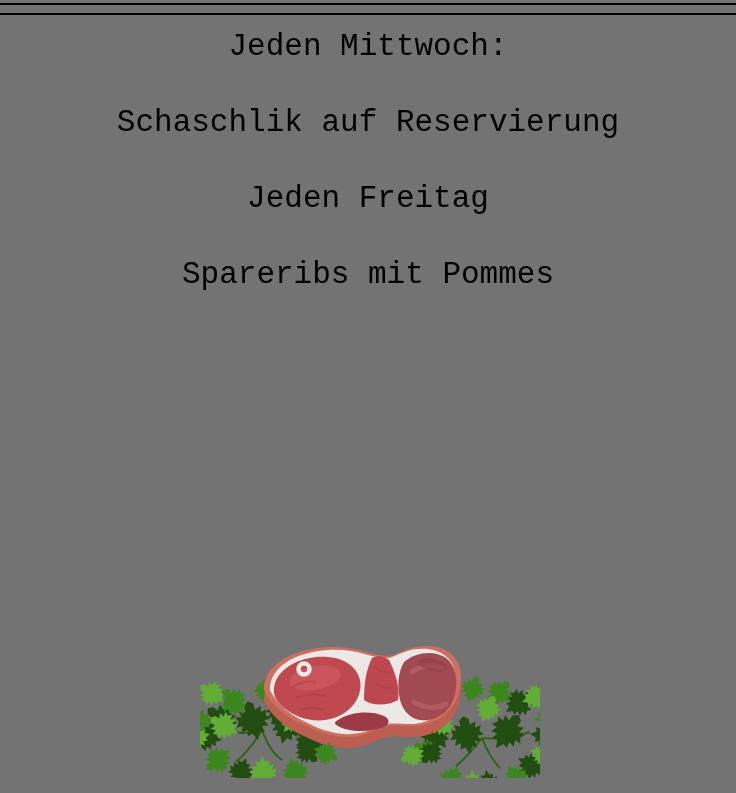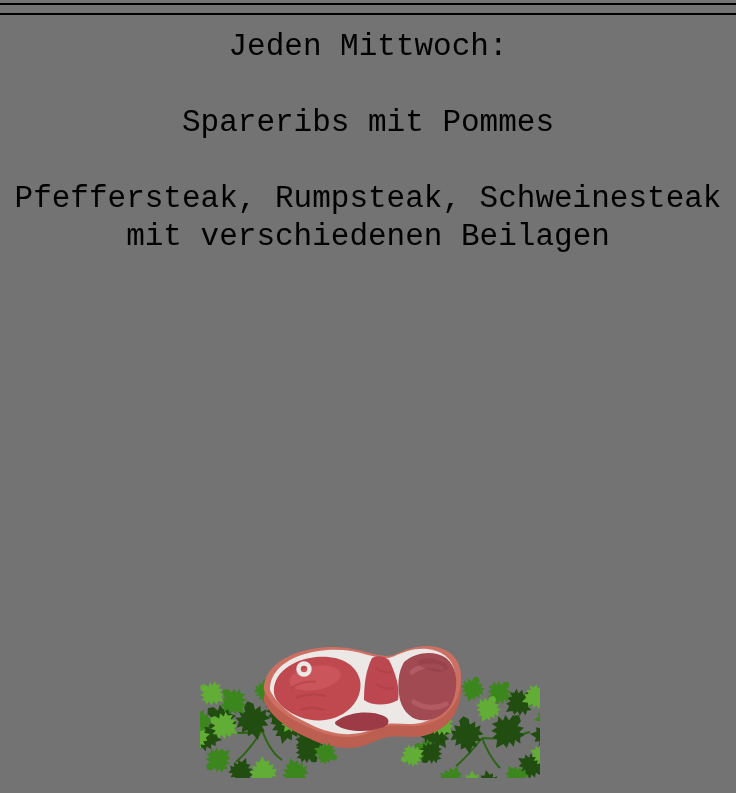--- a/index.html
+++ b/index.html
@@ -18,26 +18,24 @@
 </head>
 <body>
 
 <div class="page">
 
   <div class="rule rule-1"></div>
   <div class="rule rule-2"></div>
 
   <div class="menu">
     <p>Jeden Mittwoch:</p>
+    <p>Schaschlik auf Reservierung</p>
+    <p>Jeden Freitag</p>
     <p>
       <span class="line">Spareribs mit Pommes</span>
-    </p>
-    <p>
-      <span class="line">Pfeffersteak, Rumpsteak, Schweinesteak</span>
-      <span class="line">mit verschiedenen Beilagen</span>
     </p>
   </div>
 
   <svg class="pic" width="340" height="140" viewBox="0 0 340 140">
     <defs>
       <path id="steakOutline" d="M64,48 C66,30 84,16 112,11 C134,7 152,10 166,14 C178,17 186,20 196,16 C208,10 224,5 240,10 C256,15 262,28 261,42 C260,62 250,78 230,85 C214,91 202,86 188,88 C176,90 170,96 158,98 C140,101 122,96 106,88 C88,80 78,72 70,62 C65,55 63,52 64,48 Z"></path>
       <path id="leaf" d="M0 0 L-3 -6 L-7 -5 L-6 -10 L-11 -9 L-9 -14 L-14 -14 L-11 -18 L-13 -22 L-8 -21 L-9 -26 L-4 -24 L-4 -29 L0 -32 L4 -29 L4 -24 L9 -26 L8 -21 L13 -22 L11 -18 L14 -14 L9 -14 L11 -9 L6 -10 L7 -5 L3 -6 Z"></path>
     </defs>
 
     <g>

